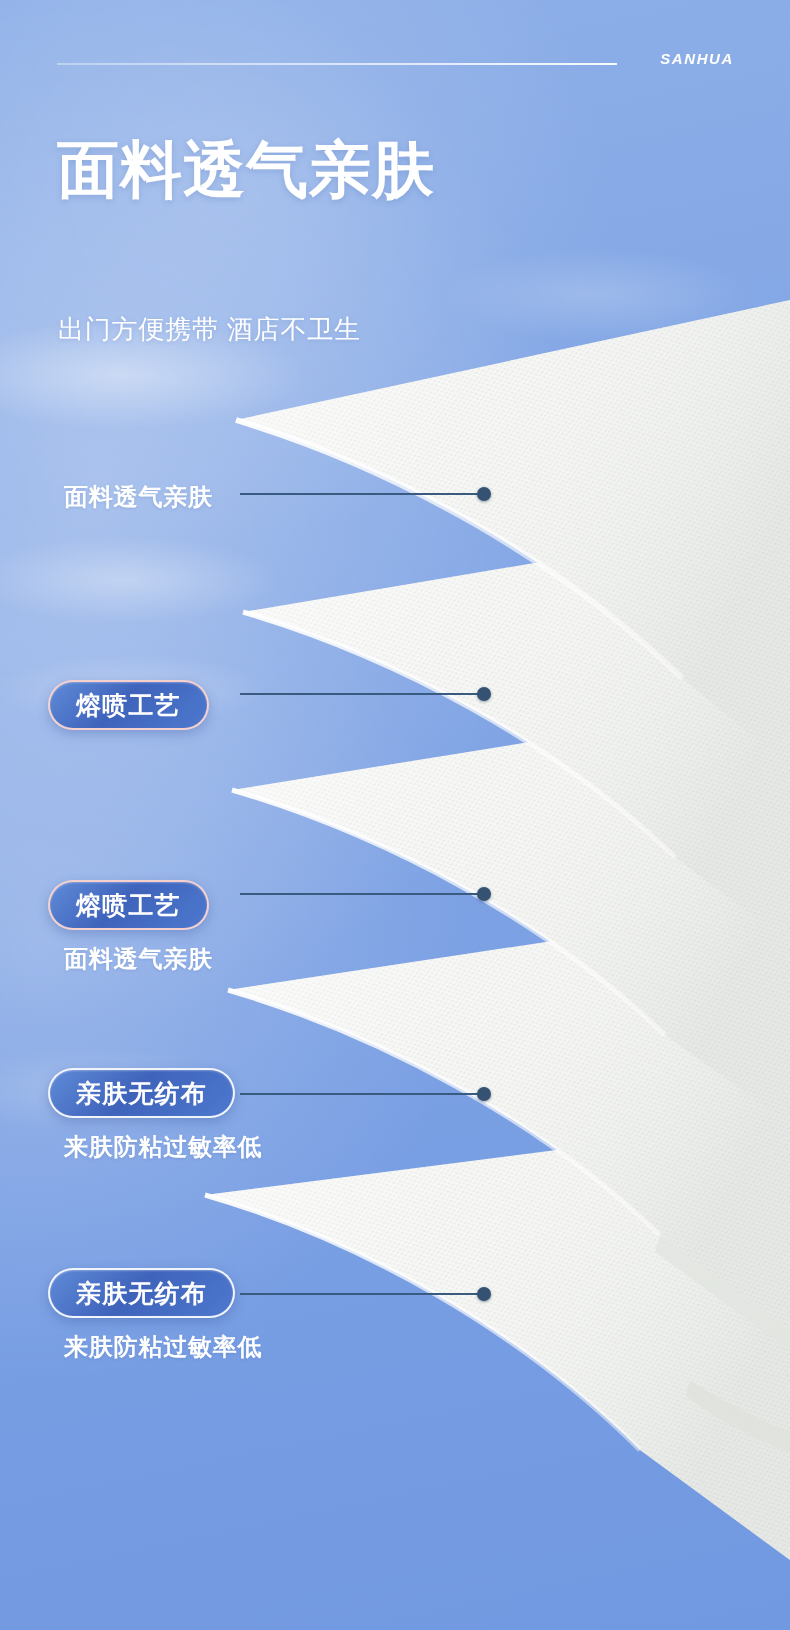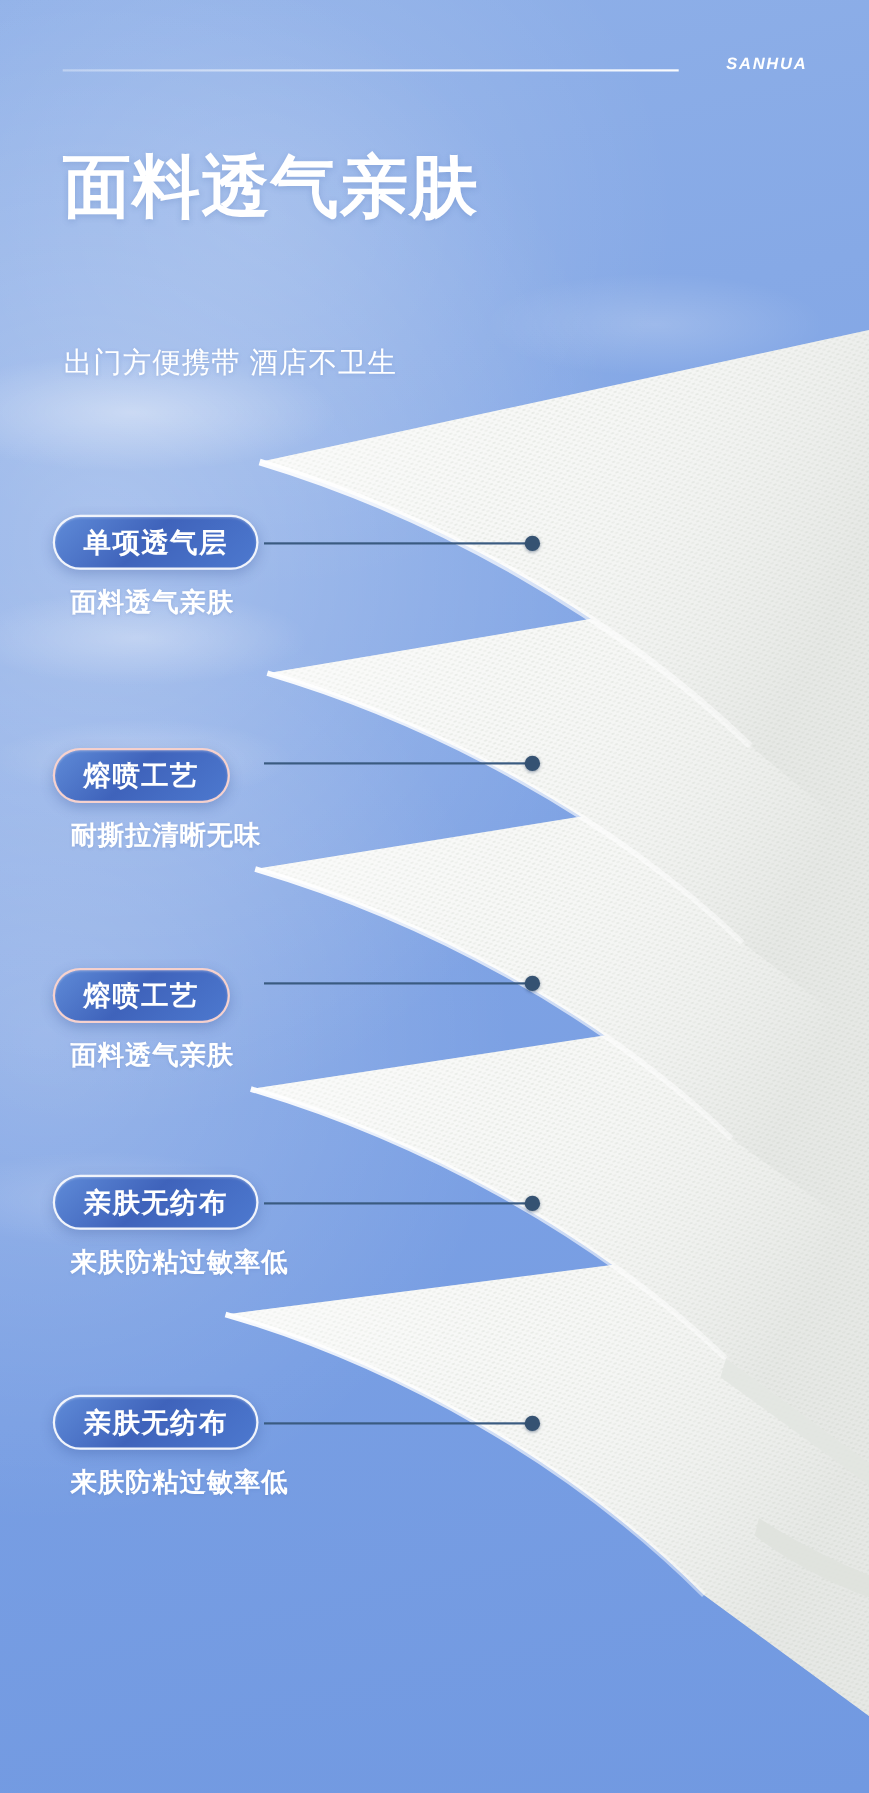--- a/index.html
+++ b/index.html
@@ -157,29 +157,27 @@
   <div class="hline"></div>
   <div class="brand">SANHUA</div>
 </div>
 
 <div class="title-wrap">
   <div class="t2">面料透气亲肤</div>
 </div>
 <div class="subtitle">出门方便携带 酒店不卫生</div>
 
 <div class="callout" style="left:48px; top:468px;">
-  <div class="pill">单项透气层</div>
   <div class="caption">面料透气亲肤</div>
 </div>
 <div class="leader" style="left:240px; top:493px; width:238px;"></div>
 <div class="leader-dot" style="left:477px; top:487px;"></div>
 
 <div class="callout" style="left:48px; top:668px;">
   <div class="pill warm">熔喷工艺</div>
-  <div class="caption">耐撕拉清晰无味</div>
 </div>
 <div class="leader" style="left:240px; top:693px; width:238px;"></div>
 <div class="leader-dot" style="left:477px; top:687px;"></div>
 
 <div class="callout" style="left:48px; top:868px;">
   <div class="pill warm">熔喷工艺</div>
   <div class="caption">面料透气亲肤</div>
 </div>
 <div class="leader" style="left:240px; top:893px; width:238px;"></div>
 <div class="leader-dot" style="left:477px; top:887px;"></div>

